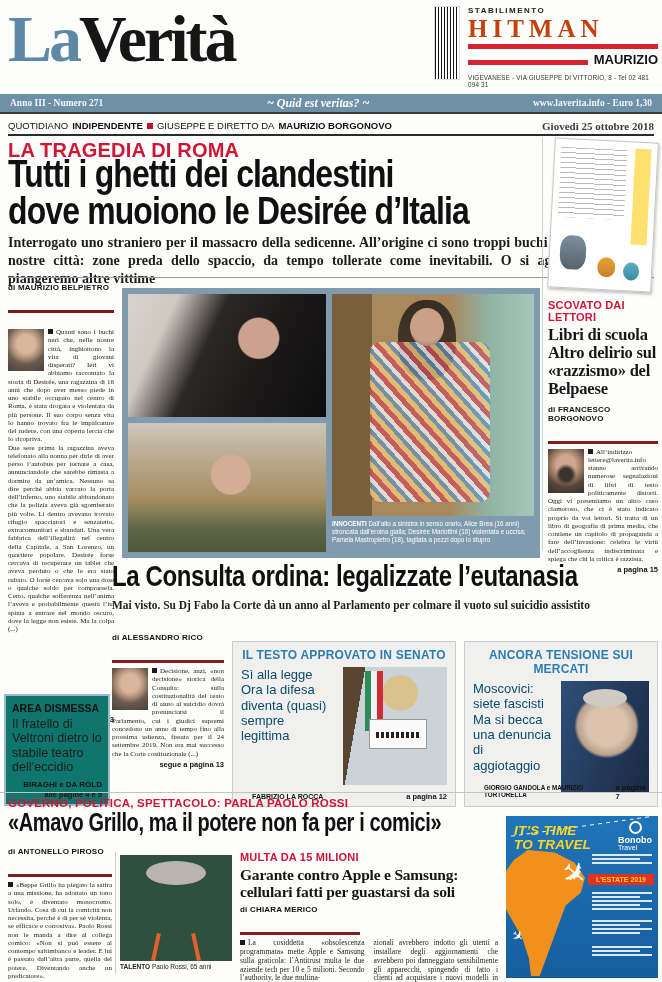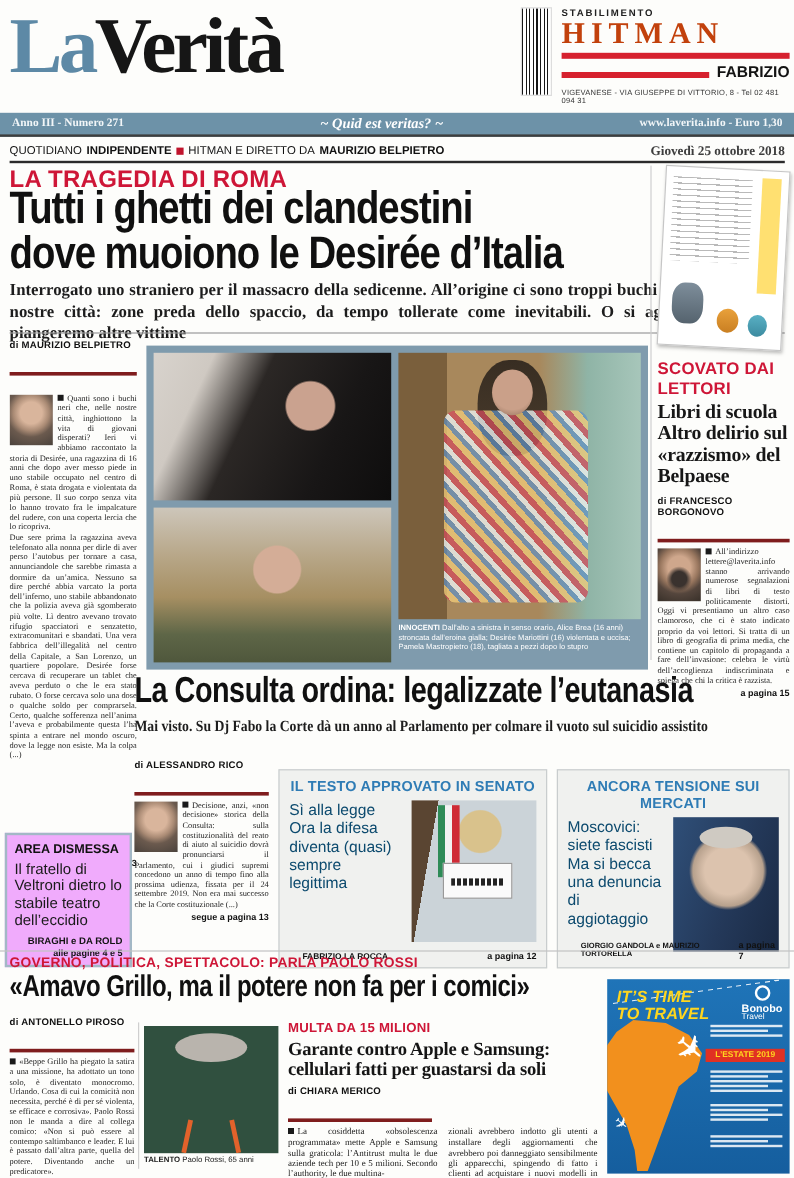--- a/index.html
+++ b/index.html
@@ -51,21 +51,21 @@
   
   #lead-kicker { left:8px; top:139px; font-size:20px; }
   #lead-h { left:8px; top:156px; width:660px; font:800 38px/37px "Liberation Sans"; letter-spacing:-1px;
             color:#101010; transform:scaleX(.84); transform-origin:left top; white-space:nowrap; }
   #lead-deck { left:8px; top:234px; width:600px; font:700 14px/1.3 "Liberation Serif", serif; color:#1d1d1d; text-align:justify; }
   #rule1 { left:8px; right:8px; top:277px; height:1px; }
 
   
   #edit { left:8px; top:283px; width:106px; }
   #edit .body-wrap { height:385px; overflow:hidden;margin-top:15px; }
-  #area { left:4px; top:694px; width:106px; border:2px solid #a3b8c6; padding:6px 6px 5px; background:#f0abfc; }
+  #area { left:4px; top:694px; width:106px; border:2px solid #a3b8c6; padding:6px 6px 5px; background:#0f766e; }
   #area .k { font:700 10.5px "Liberation Sans"; color:#111; }
   #area .t { font:400 12.5px/1.15 "Liberation Sans"; color:#1a1a1a; margin-top:3px; }
   #area .b { font:700 8px "Liberation Sans"; text-align:right; margin-top:5px; }
   #area .p { font:700 7.5px "Liberation Sans"; text-align:right; margin-top:1px; }
 
   
   #collage { left:122px; top:288px; width:418px; height:270px; background:#7f9bad; }
   #ph-alice { left:6px; top:6px; width:198px; height:123px;
       background: radial-gradient(circle at 66% 36%, #caa28f 0 13%, rgba(0,0,0,0) 14%),
                   linear-gradient(115deg,#d8d3cd 0%,#cfc9c2 20%,#2b2725 40%,#181616 72%,#0e0d0d 100%); }
@@ -91,21 +91,21 @@
              border:1px solid #c6c6c6; transform:rotate(3deg); box-shadow:1px 2px 3px rgba(0,0,0,.25); overflow:hidden; }
   #bookimg .ystrip { position:absolute; right:6px; top:6px; bottom:46px; width:16px; background:#ffe071; }
   #bookimg .lines { position:absolute; left:6px; top:8px; width:66px; height:70px;
              background:repeating-linear-gradient(#b9b9b9 0 1px, transparent 1px 5px); }
   #bookimg .fig1 { position:absolute; left:10px; bottom:18px; width:26px; height:34px; border-radius:40%;
              background:linear-gradient(180deg,#7e8e9b,#55636e); }
   #bookimg .fig2 { position:absolute; left:48px; bottom:12px; width:18px; height:20px; border-radius:50%;
              background:linear-gradient(180deg,#e9a13b,#c97f22); }
   #bookimg .fig3 { position:absolute; left:74px; bottom:10px; width:16px; height:18px; border-radius:50%;
              background:linear-gradient(180deg,#59b0c4,#3c8ba0); }
-  #books .k { font-size:14px; margin-top:9px; }
+  #books .k { font-size:11px; margin-top:9px; }
   #books .t { font:700 16.5px/1.1 "Liberation Serif", serif; color:#171717; margin-top:3px; letter-spacing:-.2px; }
   #books .byline { margin-top:6px; }
   #books .hs { width:36px; height:44px; }
 
   
   #cons-h { left:112px; top:561px; width:600px; font:800 30px/30px "Liberation Sans"; letter-spacing:-.5px;
             color:#101010; transform:scaleX(.8); transform-origin:left top; white-space:nowrap; }
   #cons-deck { left:112px; top:597px; width:640px; font:700 13px "Liberation Serif", serif; color:#1d1d1d;
                transform:scaleX(.88); transform-origin:left top; white-space:nowrap; }
   #rico { left:112px; top:633px; width:112px; }
@@ -188,38 +188,38 @@
   <div id="logo" class="abs"><span class="la">La</span><span class="ve">Verità</span></div>
 
   <div id="barcode" class="abs"></div>
 
   <div id="printer" class="abs">
     <div class="lab">STABILIMENTO</div>
     <div class="name">HITMAN</div>
     <div class="bar"></div>
     <div class="row">
       <div class="bar2"></div>
-      <div class="city">FABRIZIO</div>
+      <div class="city">MAURIZIO</div>
     </div>
     <div class="addr">VIGEVANESE - VIA GIUSEPPE DI VITTORIO, 8 - Tel 02 481 094 31</div>
   </div>
 
   <div id="band" class="abs">
     <span class="side">Anno III - Numero 271</span>
     <span class="motto">~ Quid est veritas? ~</span>
     <span class="side">www.laverita.info - Euro 1,30</span>
   </div>
 
   <div id="subband" class="abs">
     <span class="l">
       <span>QUOTIDIANO</span>
       <b>INDIPENDENTE</b>
       <span class="rsq"></span>
-      <span>HITMAN E DIRETTO DA</span>
-      <b>MAURIZIO BELPIETRO</b>
+      <span>GIUSEPPE E DIRETTO DA</span>
+      <b>MAURIZIO BORGONOVO</b>
     </span>
     <span class="date">Giovedì 25 ottobre 2018</span>
   </div>
   <div id="toprule" class="abs"></div>
 
   <div id="lead-kicker" class="abs kicker">LA TRAGEDIA DI ROMA</div>
   <div id="lead-h" class="abs">
     <div>Tutti i ghetti dei clandestini</div>
     <div>dove muoiono le Desirée d’Italia</div>
   </div>

